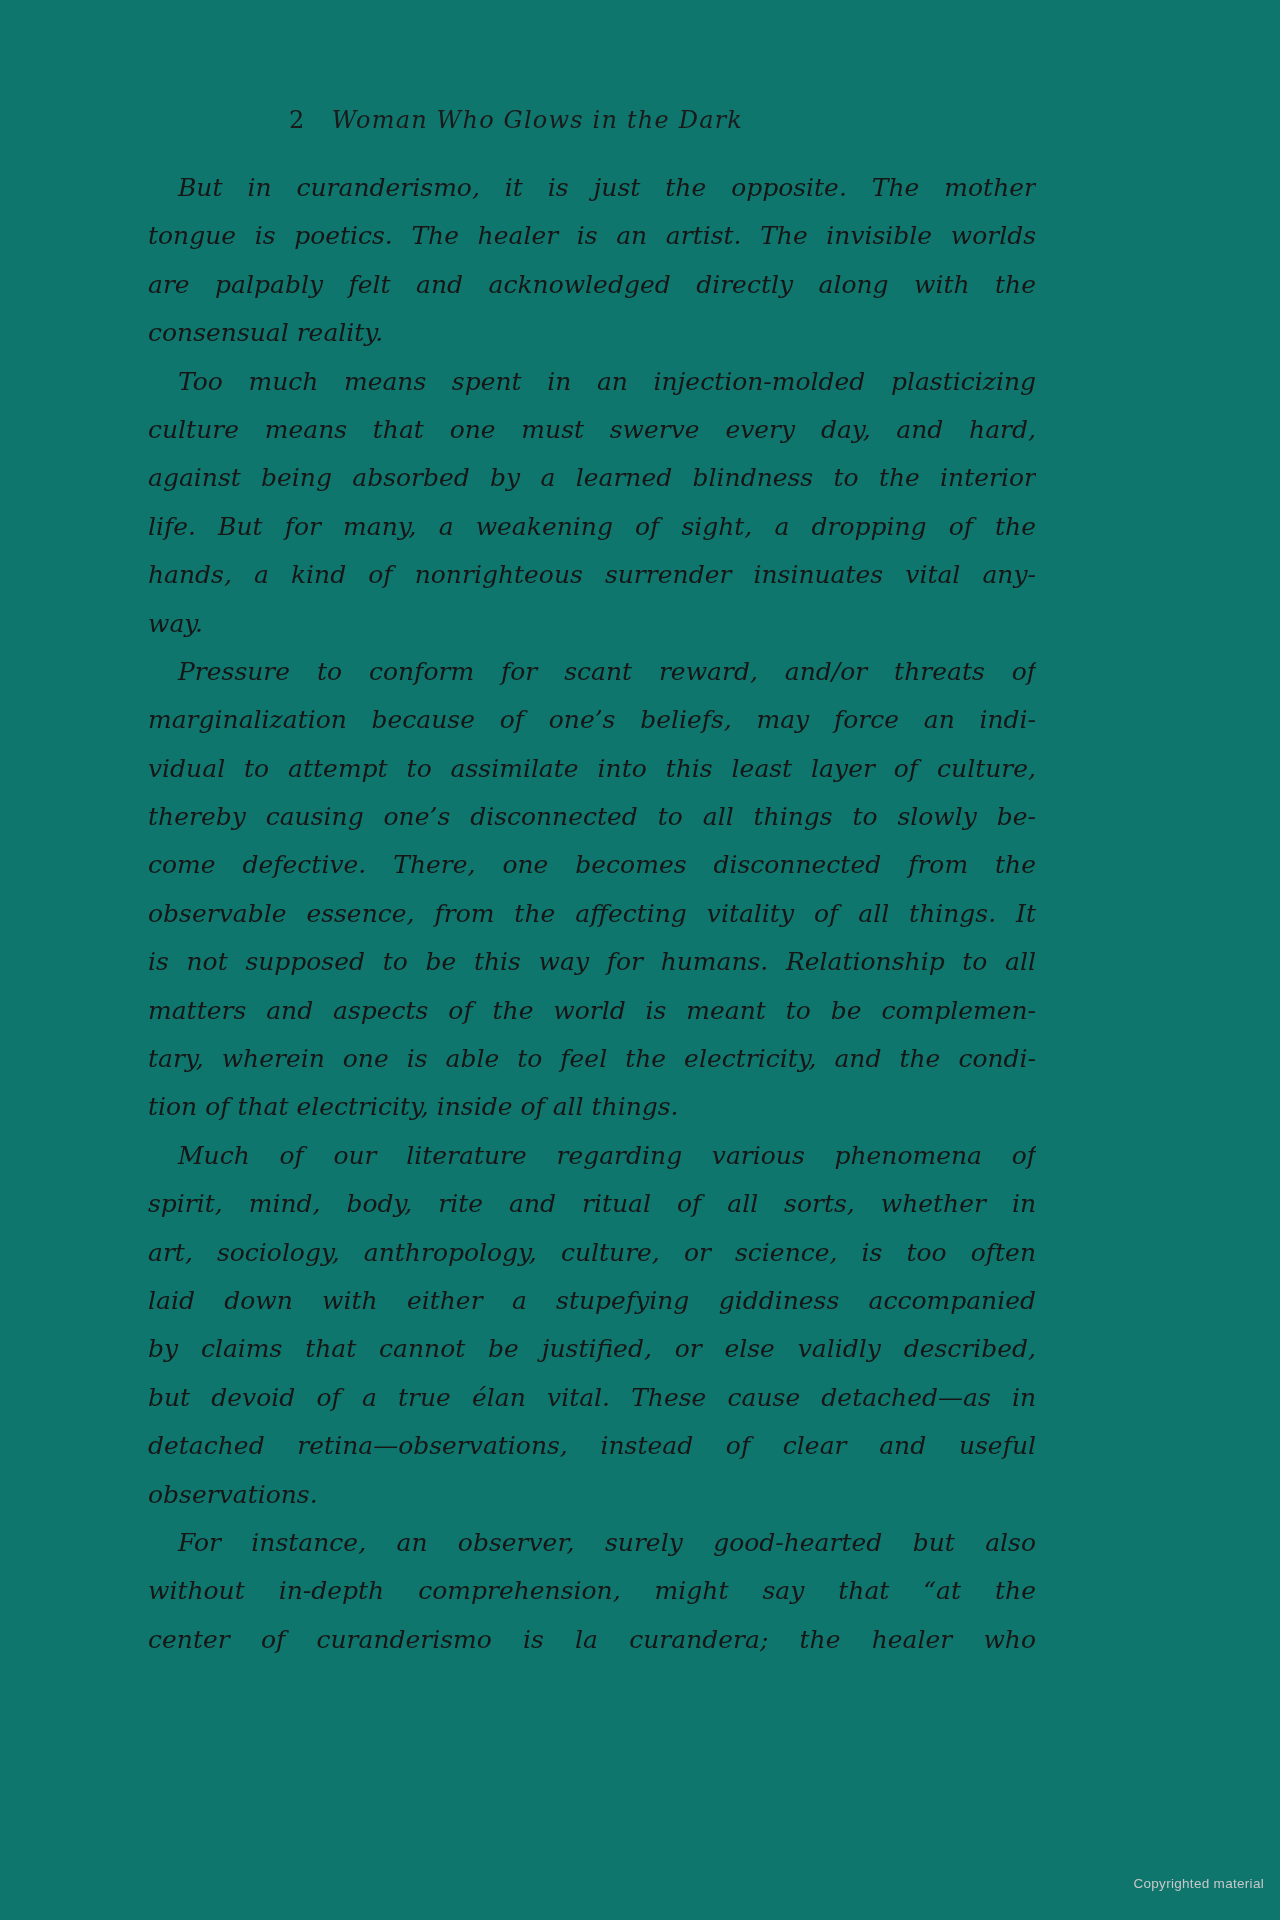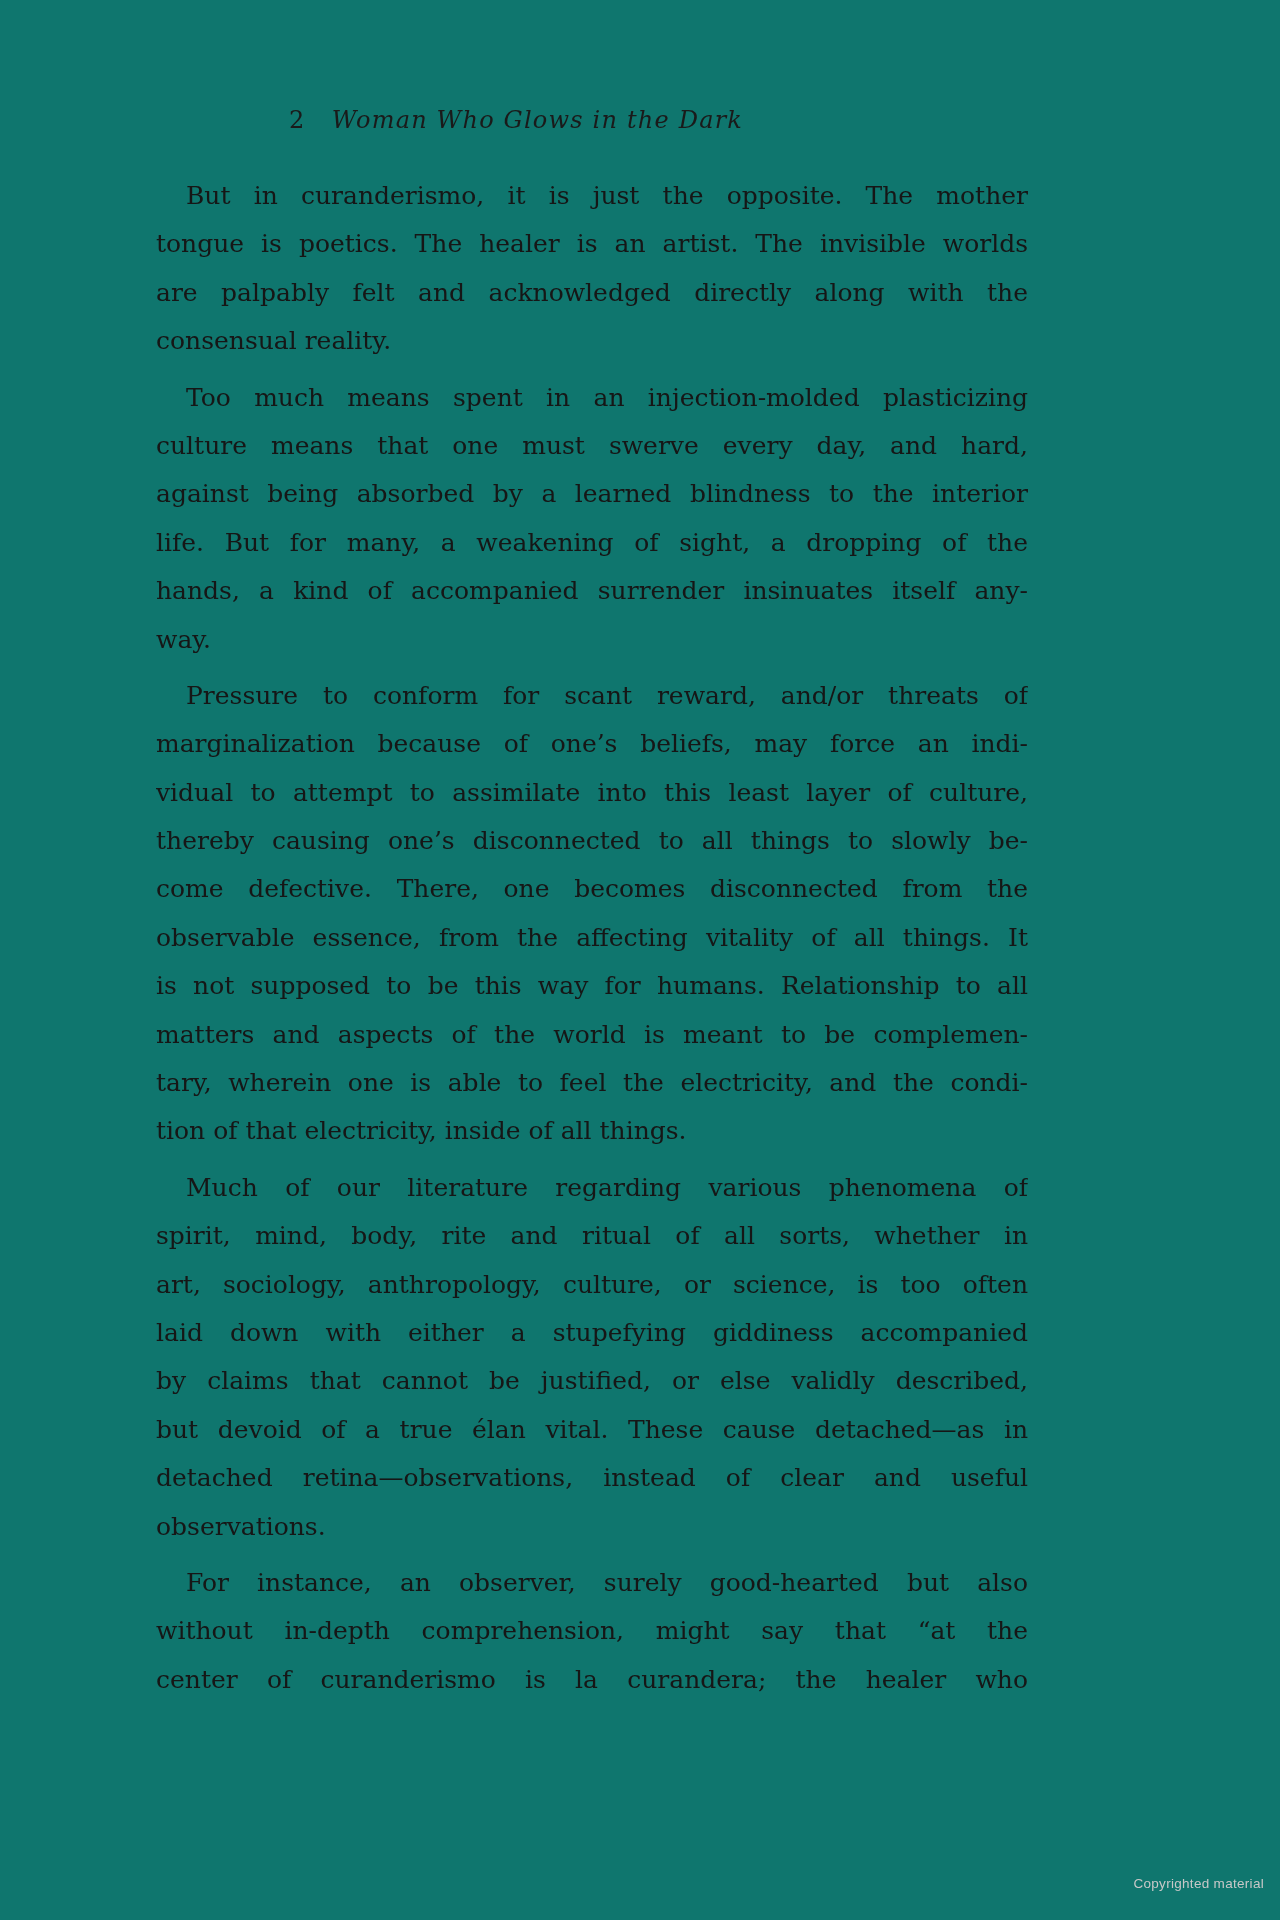--- a/index.html
+++ b/index.html
@@ -34,21 +34,22 @@
     letter-spacing: 1.2px;
   }
   .text-block {
     position: absolute;
     top: 164px;
     left: 148px;
     width: 888px;
     font-size: 25px;
   }
   .paragraph {
-    margin: 8px;
+    margin: 0;
+    font-style: italic;
   }
   .line {
     height: 48.4px;
     line-height: 48.4px;
     overflow: hidden;
     text-align: justify;
     text-align-last: justify;
     white-space: normal;
   }
   .line.first {
@@ -83,21 +84,21 @@
         <div class="line first">But in curanderismo, it is just the opposite. The mother</div>
         <div class="line">tongue is poetics. The healer is an artist. The invisible worlds</div>
         <div class="line">are palpably felt and acknowledged directly along with the</div>
         <div class="line lastline">consensual reality.</div>
       </div>
       <div class="paragraph">
         <div class="line first">Too much means spent in an injection-molded plasticizing</div>
         <div class="line">culture means that one must swerve every day, and hard,</div>
         <div class="line">against being absorbed by a learned blindness to the interior</div>
         <div class="line">life. But for many, a weakening of sight, a dropping of the</div>
-        <div class="line">hands, a kind of accompanied surrender insinuates itself any-</div>
+        <div class="line">hands, a kind of nonrighteous surrender insinuates vital any-</div>
         <div class="line lastline">way.</div>
       </div>
       <div class="paragraph">
         <div class="line first">Pressure to conform for scant reward, and/or threats of</div>
         <div class="line">marginalization because of one’s beliefs, may force an indi-</div>
         <div class="line">vidual to attempt to assimilate into this least layer of culture,</div>
         <div class="line">thereby causing one’s disconnected to all things to slowly be-</div>
         <div class="line">come defective. There, one becomes disconnected from the</div>
         <div class="line">observable essence, from the affecting vitality of all things. It</div>
         <div class="line">is not supposed to be this way for humans. Relationship to all</div>

